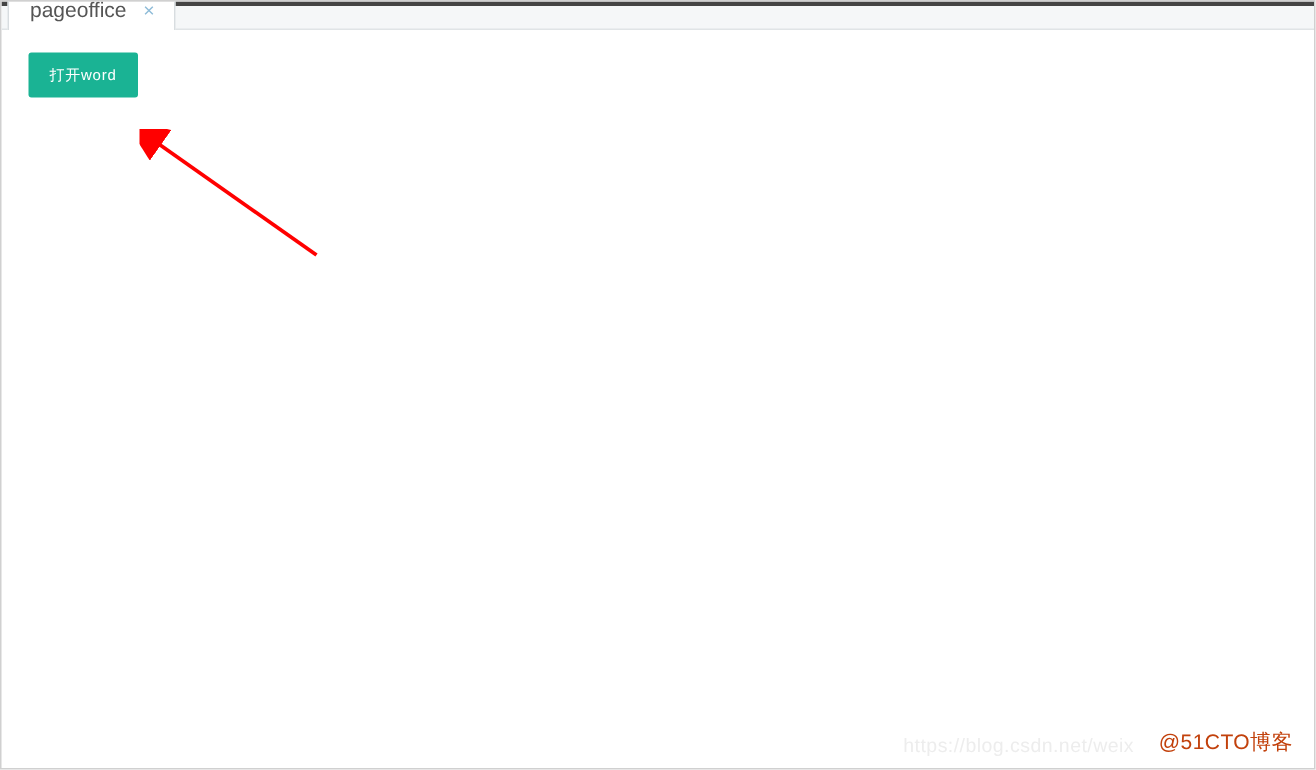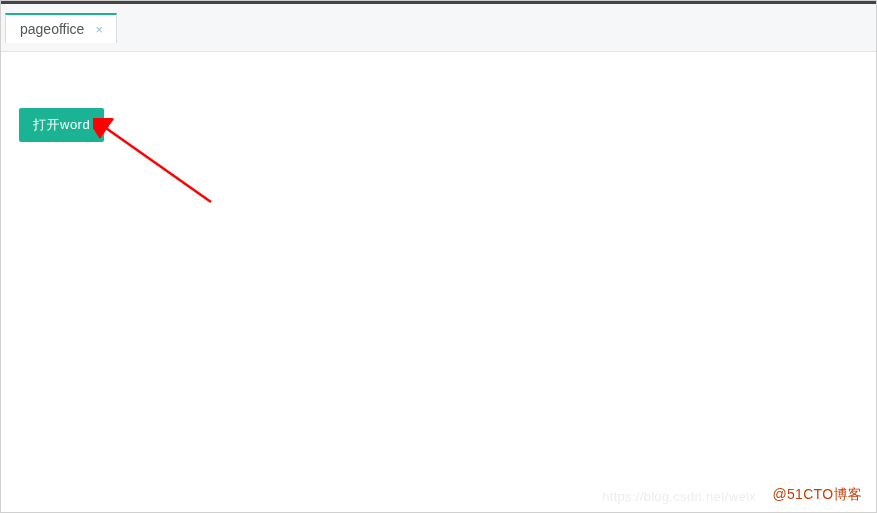--- a/index.html
+++ b/index.html
@@ -16,24 +16,24 @@
       position: relative;
       border: 1px solid #d0d0d0;
     }
     .top-border {
       height: 3px;
       background: #444;
       width: 100%;
     }
     .tab-bar {
       background: #f5f7f8;
-      height: 48px;
+      height: 16px;
       border-bottom: 1px solid #e0e4e6;
       display: flex;
-      align-items: center;
+      align-items: flex-end;
       padding-left: 4px;
     }
     .tab {
       background: #fff;
       border: 1px solid #d8dde0;
       border-bottom: none;
       border-top: 2px solid #1ab394;
       padding: 6px 10px 6px 14px;
       display: flex;
       align-items: center;
@@ -58,25 +58,24 @@
     .content-area {
       padding: 15px 18px;
       position: relative;
       height: calc(100% - 37px);
     }
     .open-word-btn {
       background: #1ab394;
       color: #fff;
       border: none;
       padding: 8px 14px;
-      font-size: 13px;
+      font-size: 10px;
       cursor: pointer;
       border-radius: 2px;
       letter-spacing: 0.5px;
-      margin-top: 41px;
     }
     .arrow-annotation {
       position: absolute;
       top: 66px;
       left: 92px;
       pointer-events: none;
     }
     .watermark {
       position: absolute;
       bottom: 8px;

